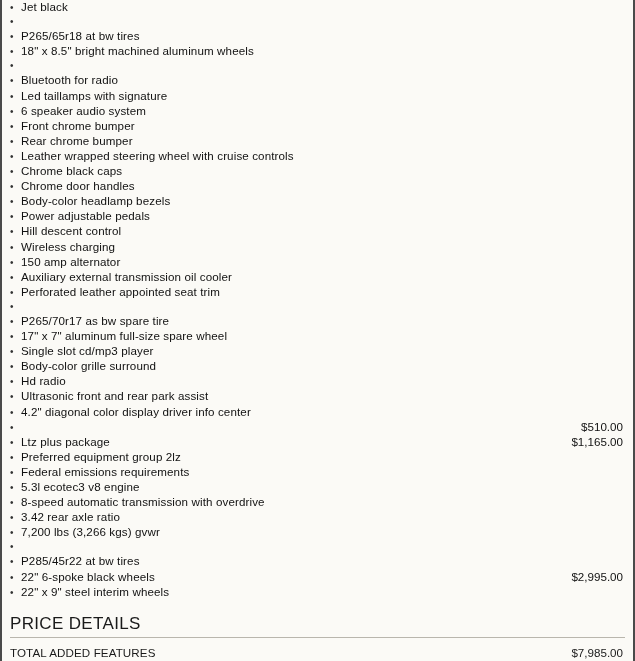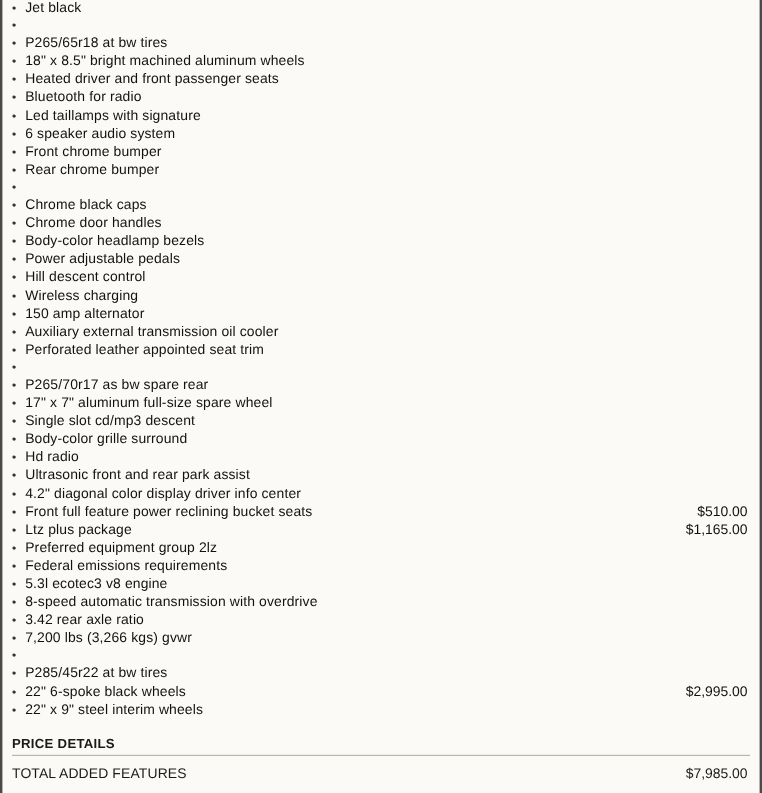--- a/index.html
+++ b/index.html
@@ -54,22 +54,22 @@
   .feature-price {
     font-size: 11.6px;
     text-align: right;
     padding-right: 2px;
     white-space: nowrap;
   }
   .price-details {
     margin-top: 14px;
   }
   .pd-title {
-    font-size: 11px;
-    font-weight: bold;
+    font-size: 17px;
+    font-weight: normal;
     letter-spacing: 0.02em;
     padding-left: 2px;
     margin-bottom: 3px;
   }
   .pd-rule {
     border-top: 1px solid #b9b6ad;
     margin: 2px 0 4px 2px;
   }
   .pd-row {
     display: flex;
@@ -111,21 +111,20 @@
       <div class="feature-row">
         <div class="feature-left">
           <span class="bullet">•</span>
           <span class="feature-label">18" x 8.5" bright machined aluminum wheels</span>
         </div>
         <div class="feature-price"></div>
       </div>
       <div class="feature-row">
         <div class="feature-left">
           <span class="bullet">•</span>
-          <span class="feature-label">Heated driver and front passenger seats</span>
         </div>
         <div class="feature-price"></div>
       </div>
       <div class="feature-row">
         <div class="feature-left">
           <span class="bullet">•</span>
           <span class="feature-label">Bluetooth for radio</span>
         </div>
         <div class="feature-price"></div>
       </div>
@@ -153,20 +152,21 @@
       <div class="feature-row">
         <div class="feature-left">
           <span class="bullet">•</span>
           <span class="feature-label">Rear chrome bumper</span>
         </div>
         <div class="feature-price"></div>
       </div>
       <div class="feature-row">
         <div class="feature-left">
           <span class="bullet">•</span>
+          <span class="feature-label">Leather wrapped steering wheel with cruise controls</span>
         </div>
         <div class="feature-price"></div>
       </div>
       <div class="feature-row">
         <div class="feature-left">
           <span class="bullet">•</span>
           <span class="feature-label">Chrome black caps</span>
         </div>
         <div class="feature-price"></div>
       </div>
@@ -228,35 +228,35 @@
       </div>
       <div class="feature-row">
         <div class="feature-left">
           <span class="bullet">•</span>
         </div>
         <div class="feature-price"></div>
       </div>
       <div class="feature-row">
         <div class="feature-left">
           <span class="bullet">•</span>
-          <span class="feature-label">P265/70r17 as bw spare rear</span>
+          <span class="feature-label">P265/70r17 as bw spare tire</span>
         </div>
         <div class="feature-price"></div>
       </div>
       <div class="feature-row">
         <div class="feature-left">
           <span class="bullet">•</span>
           <span class="feature-label">17" x 7" aluminum full-size spare wheel</span>
         </div>
         <div class="feature-price"></div>
       </div>
       <div class="feature-row">
         <div class="feature-left">
           <span class="bullet">•</span>
-          <span class="feature-label">Single slot cd/mp3 descent</span>
+          <span class="feature-label">Single slot cd/mp3 player</span>
         </div>
         <div class="feature-price"></div>
       </div>
       <div class="feature-row">
         <div class="feature-left">
           <span class="bullet">•</span>
           <span class="feature-label">Body-color grille surround</span>
         </div>
         <div class="feature-price"></div>
       </div>
@@ -277,21 +277,20 @@
       <div class="feature-row">
         <div class="feature-left">
           <span class="bullet">•</span>
           <span class="feature-label">4.2" diagonal color display driver info center</span>
         </div>
         <div class="feature-price"></div>
       </div>
       <div class="feature-row">
         <div class="feature-left">
           <span class="bullet">•</span>
-          <span class="feature-label">Front full feature power reclining bucket seats</span>
         </div>
         <div class="feature-price">$510.00</div>
       </div>
       <div class="feature-row">
         <div class="feature-left">
           <span class="bullet">•</span>
           <span class="feature-label">Ltz plus package</span>
         </div>
         <div class="feature-price">$1,165.00</div>
       </div>

